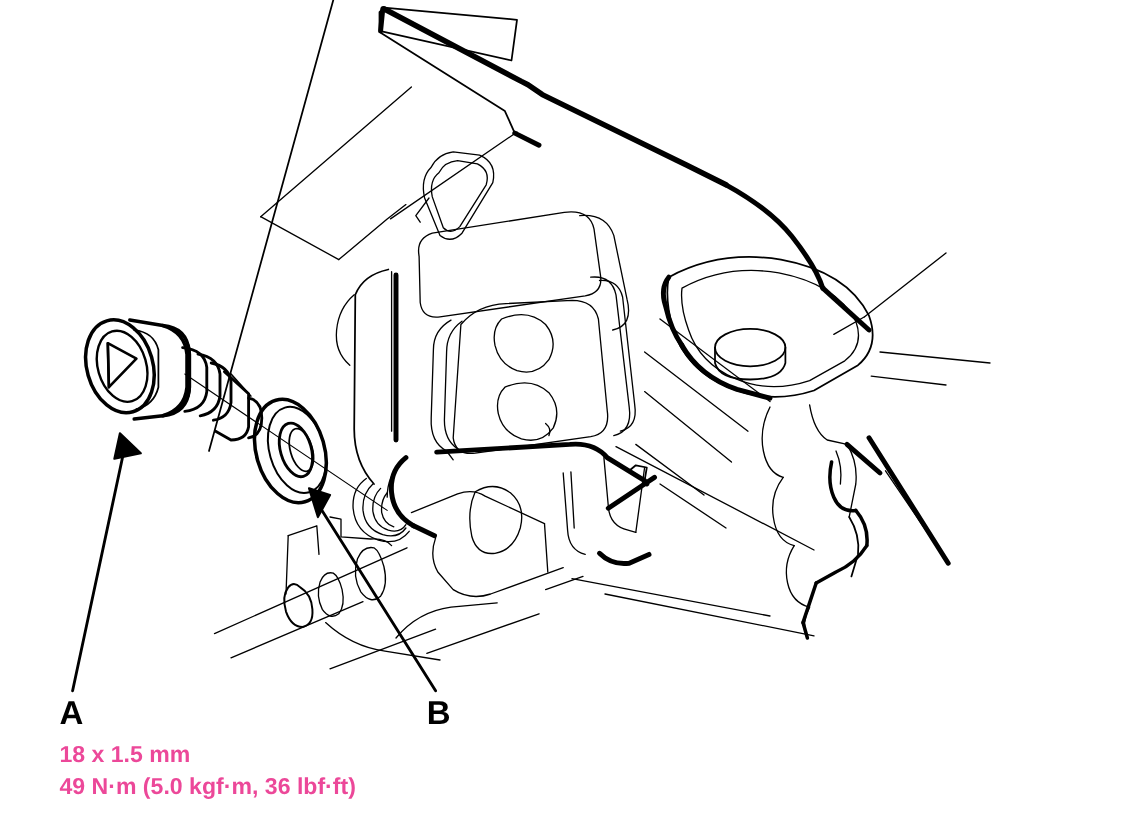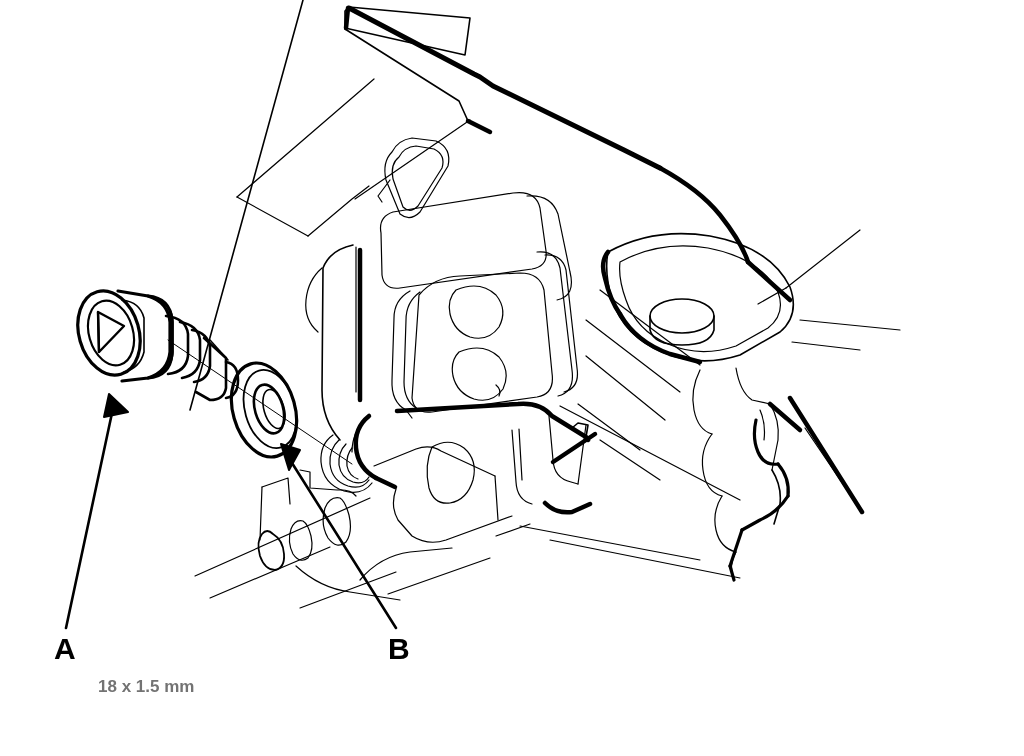--- a/index.html
+++ b/index.html
@@ -34,25 +34,24 @@
     color: #000000;
     letter-spacing: 0px;
     white-space: pre;
   }
   #label-a { left: 54px; top: 634px; }
   #label-b { left: 388px; top: 634px; }
   .spec-line {
     position: absolute;
     font-family: "Liberation Sans", sans-serif;
     font-weight: bold;
-    font-size: 17px;
+    font-size: 21px;
     line-height: 27px;
-    color: #737373;
+    color: #ec4899;
     white-space: pre;
-    margin-left: 44px;
   }
   #spec-size  { left: 54px; top: 673px; }
   #spec-torque{ left: 54px; top: 702px; }
 </style>
 </head>
 <body>
 
 <div id="stage">
 
   <svg id="artwork" viewBox="0 0 1024 756" xmlns="http://www.w3.org/2000/svg">
@@ -223,14 +222,15 @@
         <polygon points="281,444 300,450 289,470" fill="#000000" stroke="#000000" stroke-width="2"></polygon>
       </g>
 
     </g>
   </svg>
 
   <div class="callout-letter" id="label-a">A</div>
   <div class="callout-letter" id="label-b">B</div>
 
   <div class="spec-line" id="spec-size">18 x 1.5 mm</div>
+  <div class="spec-line" id="spec-torque">49 N·m (5.0 kgf·m, 36 lbf·ft)</div>
 
 </div>
 
 </body></html>

